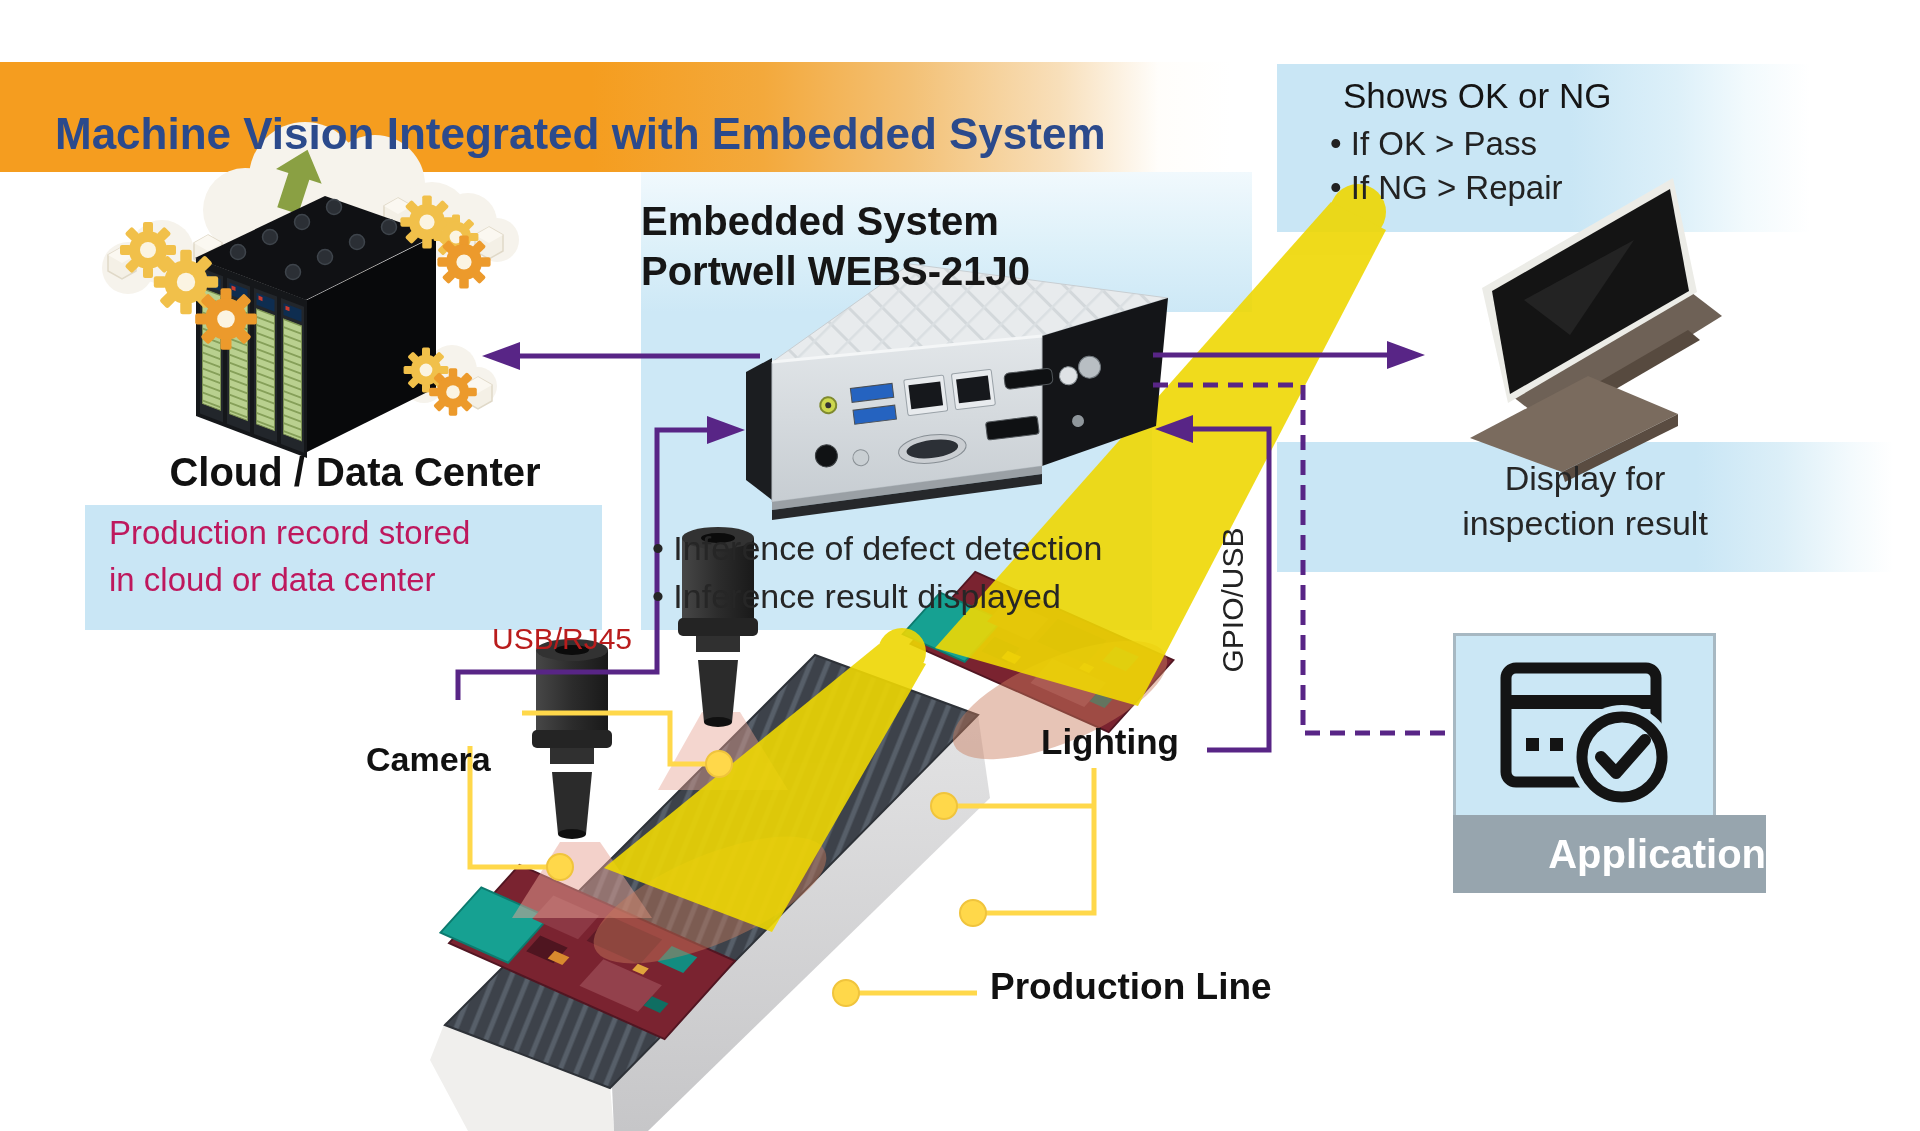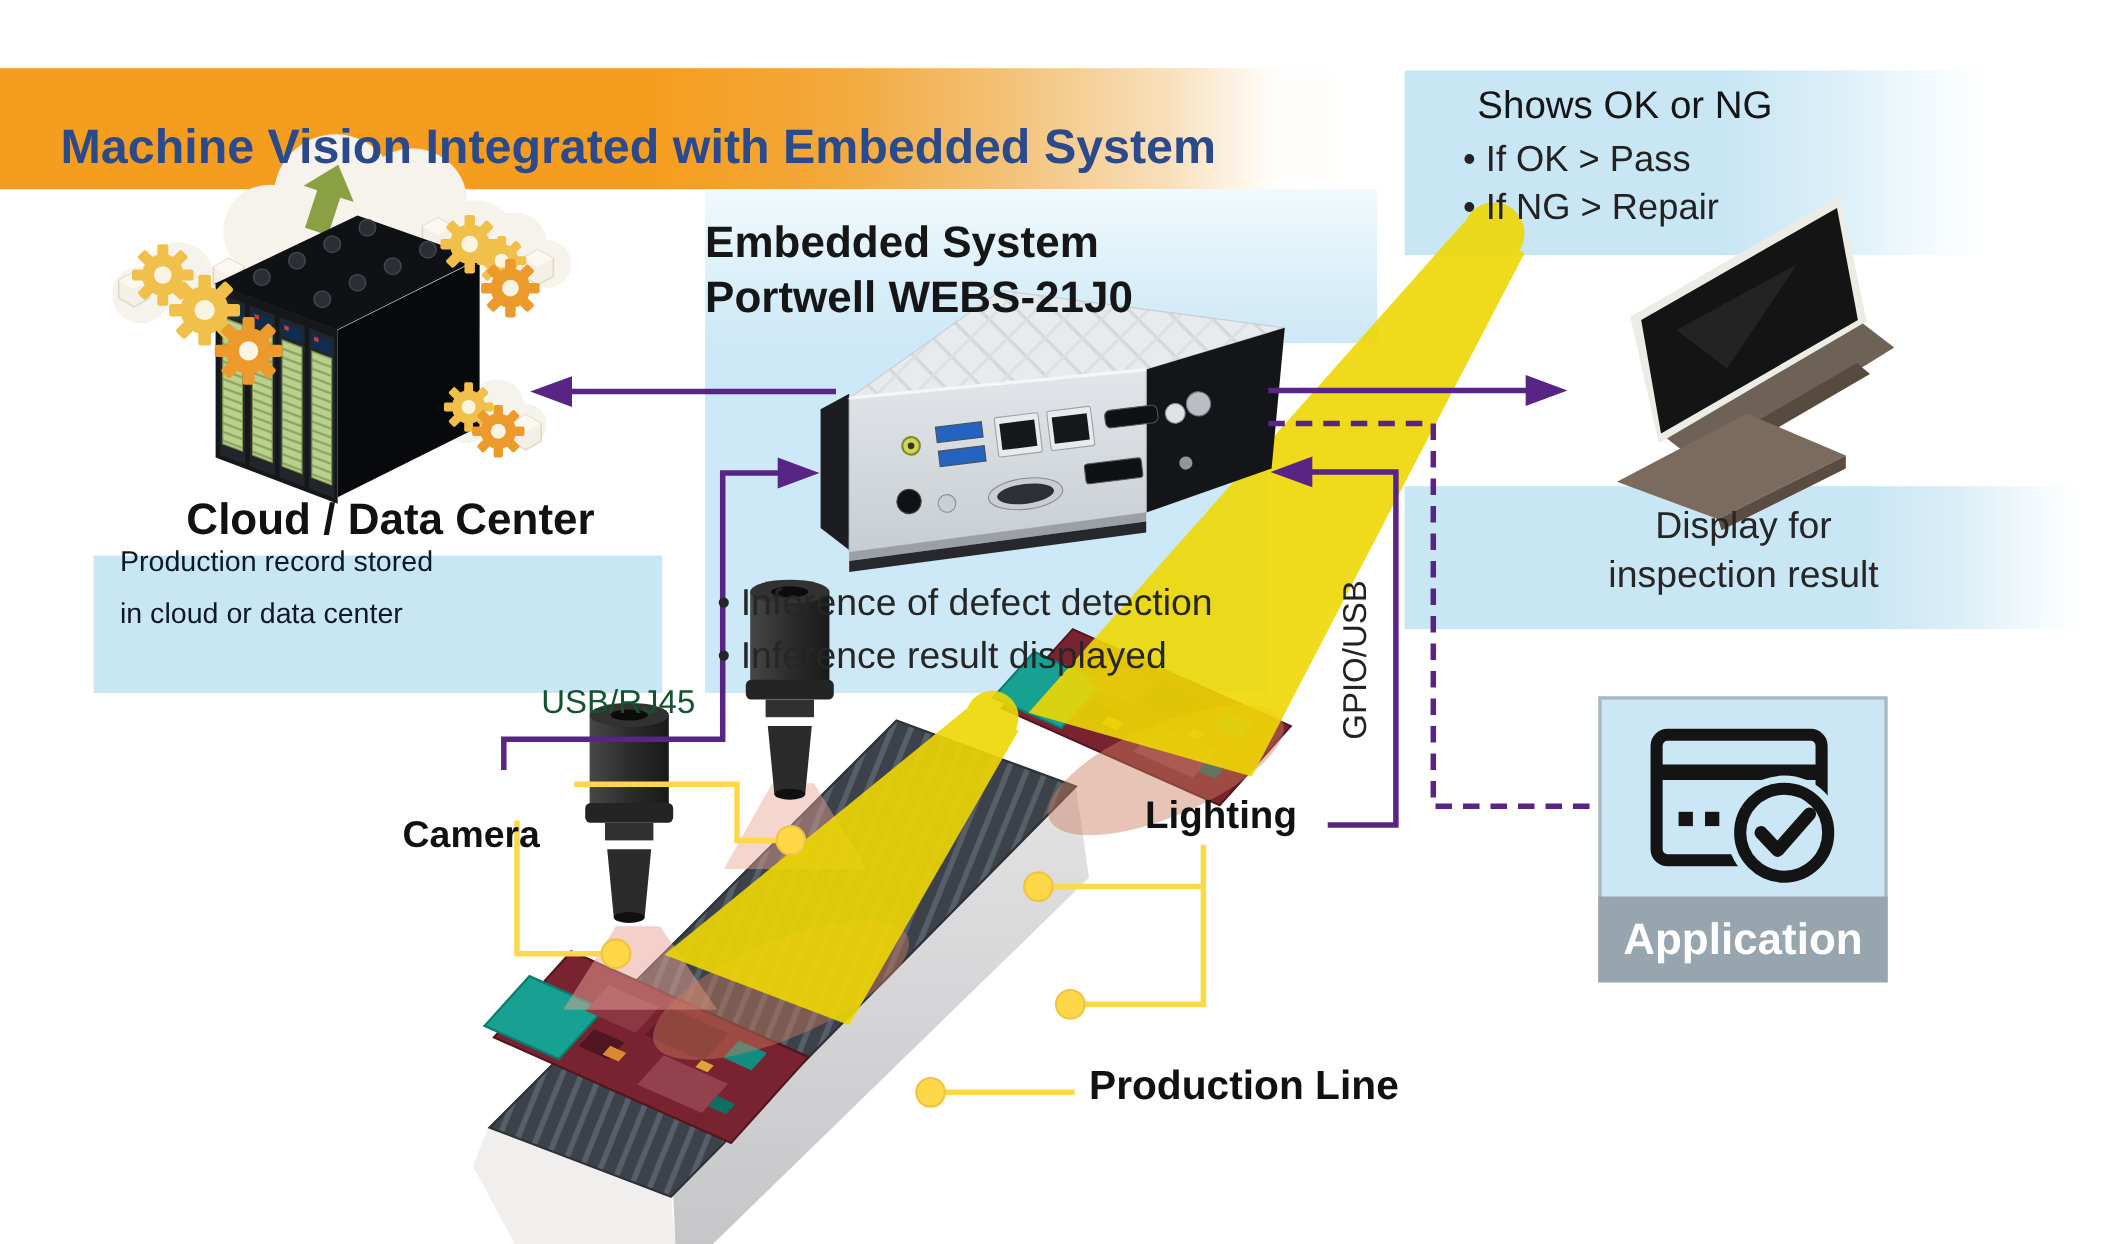--- a/index.html
+++ b/index.html
@@ -19,31 +19,31 @@
   .panel-top-wide{left:641px;top:172px;width:611px;height:140px;
     background:linear-gradient(180deg,#F1F9FD 0%,#DCF0F9 55%,#CDE8F6 100%);}
   .panel-center{left:641px;top:312px;width:511px;height:318px;background:#CDE8F6;}
   .box-note-left{left:85px;top:505px;width:517px;height:125px;background:#C9E6F5;}
   .box-status{left:1277px;top:64px;width:533px;height:168px;
     background:linear-gradient(90deg,#C9E6F5 0%,#C9E6F5 55%,#DDF0F9 75%,#F2FAFD 88%,rgba(255,255,255,0) 100%);}
   .band-display{left:1277px;top:442px;width:616px;height:130px;
     background:linear-gradient(90deg,#C9E6F5 0%,#C9E6F5 68%,#DCEFF8 82%,#F3FAFD 93%,rgba(255,255,255,0) 100%);}
   .app-box{left:1453px;top:633px;width:263px;height:260px;background:#CBE7F5;
     border:3px solid #A7B8C2;box-sizing:border-box;}
-  .app-band{left:1453px;top:815px;width:263px;height:78px;background:#97A5AE;
-    line-height:78px;text-align:center;font-size:40px;font-weight:600;color:#ffffff;}
+  .app-band{left:1453px;top:815px;width:313px;height:78px;background:#97A5AE;
+    line-height:78px;text-align:right;font-size:40px;font-weight:600;color:#ffffff;}
   
   .t-status-head{left:1343px;top:76px;font-size:35px;font-weight:400;color:#151515;white-space:nowrap;}
   .t-status-bullets{left:1330px;top:122px;font-size:33px;font-weight:400;color:#222;line-height:44px;white-space:nowrap;}
   .t-cloud-label{left:115px;top:450px;width:480px;text-align:center;font-size:40px;font-weight:700;color:#111;white-space:nowrap;}
-  .t-note{left:109px;top:487px;font-size:26px;color:#0f172a;line-height:47px;white-space:nowrap;}
+  .t-note{left:109px;top:509px;font-size:33px;color:#be185d;line-height:47px;white-space:nowrap;}
   .t-emb-head{left:641px;top:196px;width:611px;font-size:40px;font-weight:700;color:#161616;line-height:50px;white-space:nowrap;}
   .t-emb-bullets{left:652px;top:524px;font-size:34px;color:#262626;line-height:48px;white-space:nowrap;}
   .t-display{left:1277px;top:456px;width:616px;text-align:center;font-size:34px;color:#262626;line-height:45px;white-space:nowrap;}
-  .t-usbrj45{left:492px;top:622px;font-size:30px;color:#14532d;white-space:nowrap;}
+  .t-usbrj45{left:492px;top:622px;font-size:30px;color:#b91c1c;white-space:nowrap;}
   .t-gpiousb{left:1103px;top:583px;width:260px;height:34px;text-align:center;font-size:30px;color:#222;
     transform:rotate(-90deg);white-space:nowrap;}
   .t-camera{left:366px;top:700px;font-size:34px;font-weight:700;color:#111;white-space:nowrap;margin-top:40px;}
   .t-lighting{left:1041px;top:722px;font-size:35px;font-weight:700;color:#111;white-space:nowrap;}
   .t-production{left:990px;top:966px;font-size:37px;font-weight:700;color:#111;white-space:nowrap;}
 </style>
 </head>
 <body>
 
 <div id="stage">

